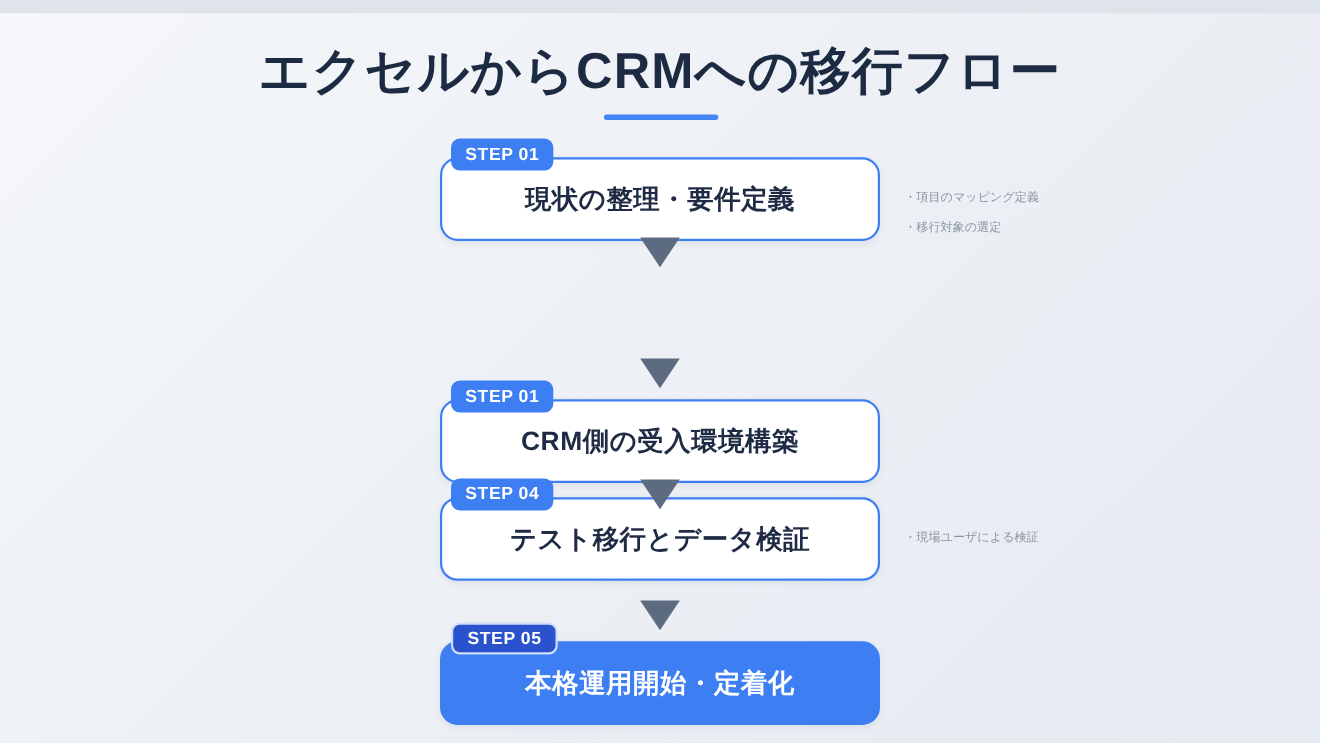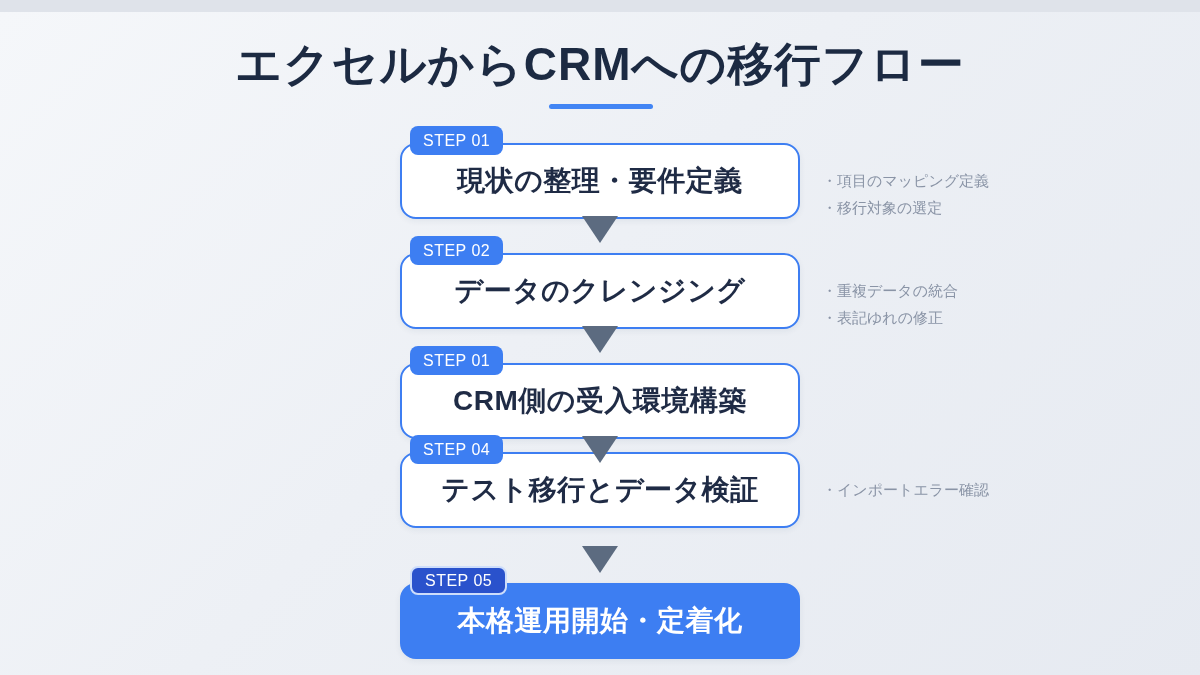--- a/index.html
+++ b/index.html
@@ -21,47 +21,47 @@
   .title-underline{
     position:absolute;top:92px;left:549px;
     width:104px;height:5px;border-radius:3px;
     background:#4285f4;
   }
   .step{position:absolute;left:400px;width:400px;height:93px;}
   .step-badge{
     position:absolute;top:0;left:10px;height:29px;
     padding:0 13px;
     background:#3d7ef2;color:#ffffff;
-    font-size:16px;font-weight:normal;letter-spacing:.5px;
+    font-size:16px;font-weight:bold;letter-spacing:.5px;
     border-radius:8px;
     display:flex;align-items:center;
     z-index:2;box-sizing:border-box;
   }
   .step-box{
     position:absolute;top:17px;left:0;
     width:400px;height:76px;box-sizing:border-box;
     background:#ffffff;
     border:2px solid #3d7ef2;border-radius:16px;
     display:flex;align-items:center;justify-content:center;
     box-shadow:0 2px 6px rgba(30,50,90,.07);
     z-index:1;
   }
   .step-label{
-    font-size:28px;font-weight:bold;color:#1f2b45;
+    font-size:24px;font-weight:bold;color:#1f2b45;
     white-space:nowrap;letter-spacing:.5px;
   }
   .step.highlight .step-box{background:#3d7ef2;border-color:#3d7ef2;}
   .step.highlight .step-label{color:#ffffff;}
   .step.highlight .step-badge{
     background:#2a52cc;
     border:2px solid #cdddfb;
   }
   .step-notes{
     position:absolute;left:422px;top:41px;
-    font-size:15px;line-height:27px;
+    font-size:11px;line-height:27px;
     color:#8a94a6;white-space:nowrap;
   }
   .step-notes div{white-space:nowrap;}
   .flow-arrow{
     position:absolute;left:582px;
     width:0;height:0;
     border-left:18px solid transparent;
     border-right:18px solid transparent;
     border-top:27px solid #5c6b80;
     z-index:3;
@@ -80,47 +80,37 @@
     <div class="step-box">
       <span class="step-label">現状の整理・要件定義</span>
     </div>
     <div class="step-notes">
       <div>・項目のマッピング定義</div>
       <div>・移行対象の選定</div>
     </div>
   </div>
   <div class="flow-arrow" style="top:204px"></div>
 
-  <div class="step" style="top:224px">
-    <div class="step-badge">STEP 02</div>
-    <div class="step-box">
-      <span class="step-label">データのクレンジング</span>
-    </div>
-    <div class="step-notes">
-      <div>・重複データの統合</div>
-      <div>・表記ゆれの修正</div>
-    </div>
-  </div>
   <div class="flow-arrow" style="top:314px"></div>
 
   <div class="step" style="top:334px">
     <div class="step-badge">STEP 01</div>
     <div class="step-box">
       <span class="step-label">CRM側の受入環境構築</span>
     </div>
   </div>
   <div class="flow-arrow" style="top:424px"></div>
 
   <div class="step" style="top:423px">
     <div class="step-badge">STEP 04</div>
     <div class="step-box">
       <span class="step-label">テスト移行とデータ検証</span>
     </div>
     <div class="step-notes">
-      <div>・インポートエラー確認</div>
+      <div>・現場ユーザによる検証</div>
     </div>
   </div>
   <div class="flow-arrow" style="top:534px"></div>
 
   <div class="step highlight" style="top:554px">
     <div class="step-badge">STEP 05</div>
     <div class="step-box">
       <span class="step-label">本格運用開始・定着化</span>
     </div>
   </div>

